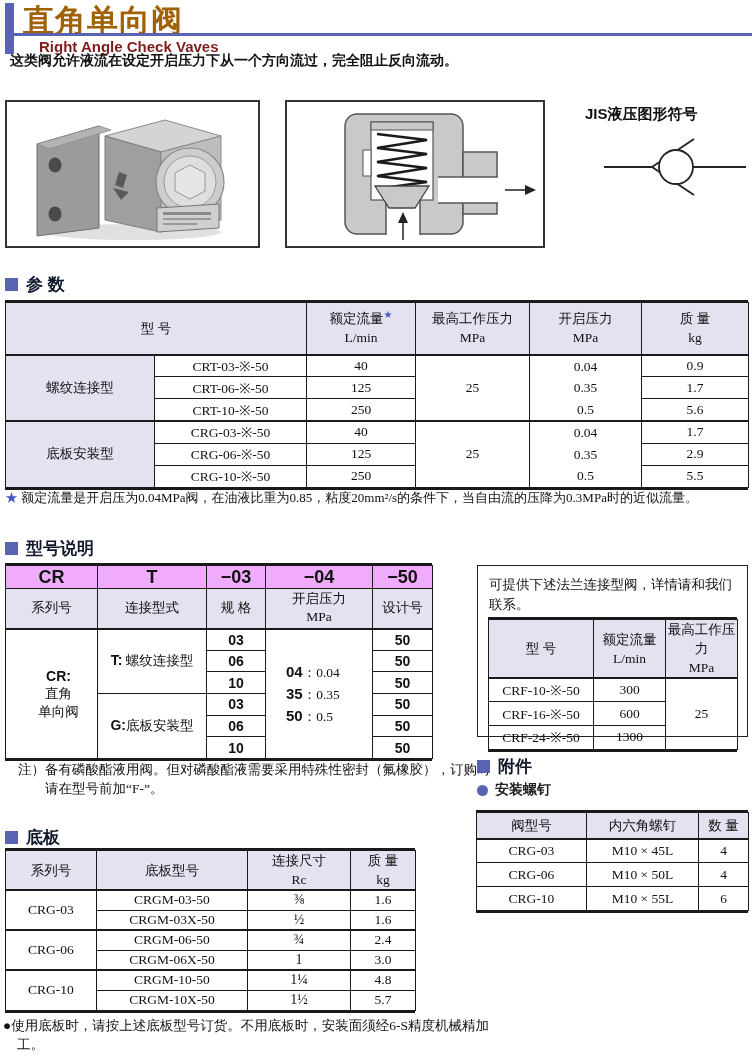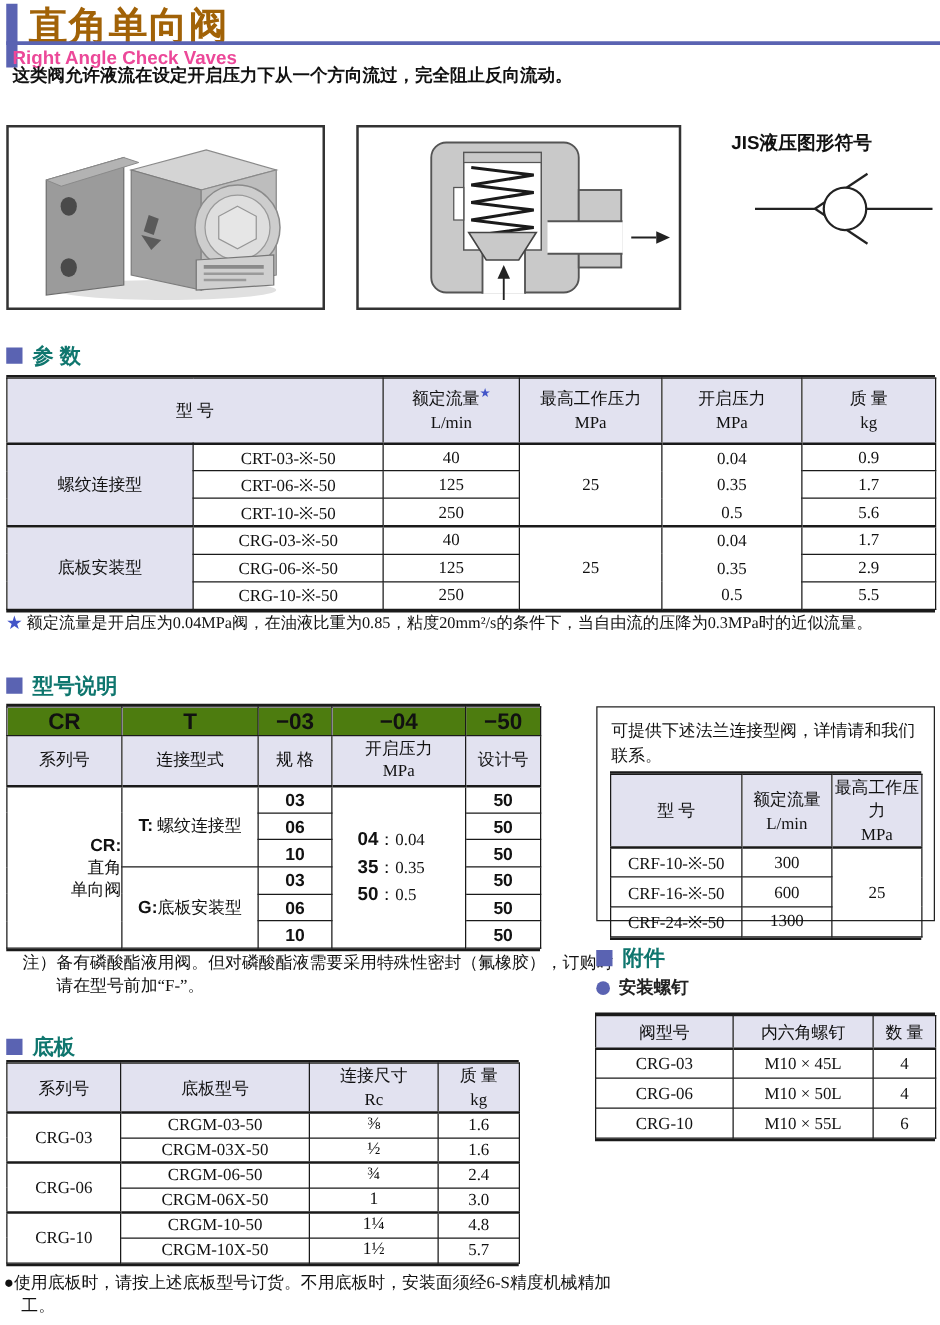--- a/index.html
+++ b/index.html
@@ -11,35 +11,35 @@
   }
   html,body{margin:0;padding:0;background:#fff;}
   .page{position:relative;width:752px;height:1060px;background:#fff;overflow:hidden;
         font-family:"Liberation Serif","DejaVu Serif",serif;color:#111;}
 
   
   .mast-bar{position:absolute;left:5px;top:3px;width:9px;height:51px;background:var(--accent);}
   .mast-title{position:absolute;left:23px;top:0px;font-family:"Liberation Sans","DejaVu Sans",sans-serif;
               font-weight:bold;font-size:31px;letter-spacing:1px;color:#a16207;}
   .mast-rule{position:absolute;left:5px;top:33px;width:747px;height:3px;background:var(--accent);}
-  .mast-sub{position:absolute;left:10px;top:38px;font-family:"Liberation Sans","DejaVu Sans",sans-serif;
-            font-weight:bold;font-size:15px;color:#ec4899;}
+  .mast-sub{position:absolute;left:39px;top:38px;font-family:"Liberation Sans","DejaVu Sans",sans-serif;
+            font-weight:bold;font-size:15px;color:#7f1d1d;}
   .intro{position:absolute;left:10px;top:52px;font-size:14px;font-weight:bold;}
 
   
   .figbox{position:absolute;border:2px solid #333;background:#fff;}
   .box-photo{left:5px;top:100px;width:251px;height:144px;}
   .box-section{left:285px;top:100px;width:256px;height:144px;}
   .jis-label{position:absolute;left:585px;top:105px;font-family:"Liberation Sans","DejaVu Sans",sans-serif;
              font-weight:bold;font-size:15px;}
   .jis-sym{position:absolute;left:600px;top:131px;}
 
   
   .sec-head{position:absolute;display:flex;align-items:center;gap:8px;
-            font-family:"Liberation Sans","DejaVu Sans",sans-serif;font-weight:bold;font-size:17px;color:#0f766e;}
+            font-family:"Liberation Sans","DejaVu Sans",sans-serif;font-weight:bold;font-size:17px;color:#0f172a;}
   .sec-square{width:13px;height:13px;background:var(--accent);flex:0 0 auto;}
   .sub-head{position:absolute;display:flex;align-items:center;gap:7px;
             font-family:"Liberation Sans","DejaVu Sans",sans-serif;font-weight:bold;font-size:14px;color:#222;}
   .sub-circle{width:11px;height:11px;border-radius:50%;background:var(--accent);flex:0 0 auto;}
 
   
   .twrap{position:absolute;border-top:2.6px solid var(--line);border-bottom:2.6px solid var(--line);}
   table.t{border-collapse:collapse;table-layout:fixed;width:100%;}
   table.t td{border:1px solid var(--line);text-align:center;vertical-align:middle;
              padding:0;font-size:13.5px;overflow:hidden;}
@@ -50,26 +50,26 @@
   td.crack div{height:21.5px;line-height:21.5px;}
 
   
   .t1wrap{left:5px;top:300px;width:743px;}
   .t1 tr.head{height:52px;}
   .t1 tr.body{height:21.5px;}
 
   
   .t2wrap{left:5px;top:563px;width:427px;}
   .t2 tr.codes{height:23px;}
-  .t2 tr.codes td{font-family:"Liberation Sans","DejaVu Sans",sans-serif;font-weight:bold;font-size:18px;background:#4d7c0f;}
+  .t2 tr.codes td{font-family:"Liberation Sans","DejaVu Sans",sans-serif;font-weight:bold;font-size:18px;background:#f0abfc;}
   .t2 tr.labels{height:40px;}
   .t2 tr.labels td{background:var(--lav);border-bottom:2.2px solid var(--line);line-height:18px;}
   .t2 tr.body{height:21.7px;}
   .t2 td.size,.t2 td.design{font-family:"Liberation Sans","DejaVu Sans",sans-serif;font-weight:bold;font-size:14px;}
-  .t2 td.series-cell{text-align:right;padding-left:14px;line-height:18px;}
+  .t2 td.series-cell{text-align:center;padding-left:14px;line-height:18px;}
   .t2 .series-b{font-family:"Liberation Sans","DejaVu Sans",sans-serif;font-weight:bold;font-size:14px;}
   .t2 td.conn .pfx{font-family:"Liberation Sans","DejaVu Sans",sans-serif;font-weight:bold;font-size:14px;}
   .t2 td.pcell{text-align:left;padding-left:20px;}
   .t2 .pline{height:21.7px;line-height:21.7px;}
   .t2 .pline b{font-family:"Liberation Sans","DejaVu Sans",sans-serif;font-weight:bold;font-size:15px;}
 
   
   .note{position:absolute;font-size:13.5px;line-height:19px;}
   .note-model{left:5px;top:760px;width:452px;padding-left:27px;text-indent:-27px;margin-left:13px;}
   .foot-params{position:absolute;left:5px;top:489px;font-size:13px;}

